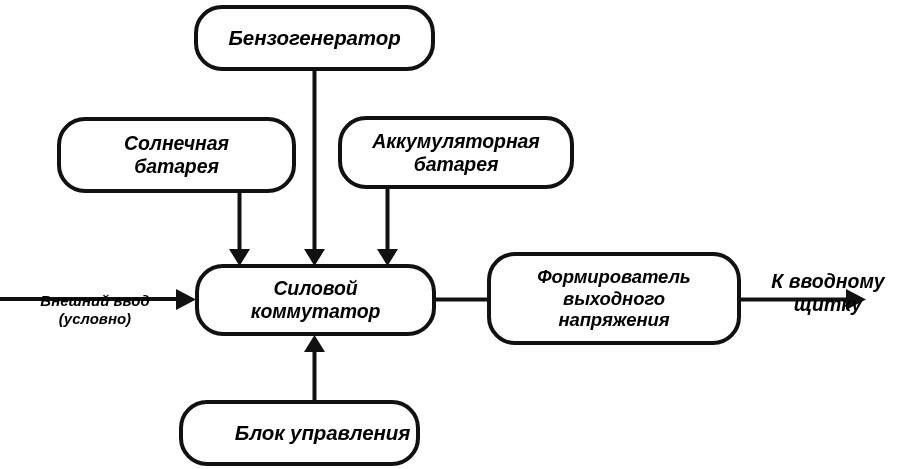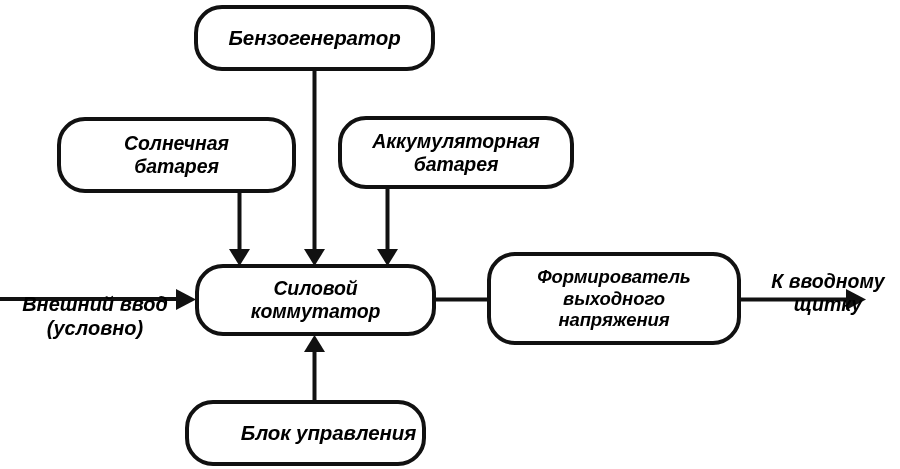--- a/index.html
+++ b/index.html
@@ -57,31 +57,31 @@
     z-index: 3;
     margin-top: 48px;
   }
 
   
   #node-genset     { left: 194px; top: 5px;   width: 241px; height: 66px;  }
   #node-solar      { left: 57px;  top: 117px; width: 239px; height: 76px;  }
   #node-battery    { left: 338px; top: 116px; width: 236px; height: 73px;  }
   #node-switch     { left: 195px; top: 264px; width: 241px; height: 72px;  }
   #node-former     { left: 487px; top: 252px; width: 254px; height: 93px;  }
-  #node-control    { left: 185px; top: 400px; width: 241px; height: 66px; padding-left: 46px;  }
+  #node-control    { left: 179px; top: 400px; width: 241px; height: 66px; padding-left: 46px;  }
 
   #node-genset  .node-label { font-size: 20.5px; }
   #node-solar   .node-label { font-size: 19.5px; }
   #node-battery .node-label { font-size: 19.5px; }
   #node-switch  .node-label { font-size: 19.5px; }
   #node-former  .node-label { font-size: 18.5px; }
   #node-control .node-label { font-size: 20.5px; }
 
   
-  #label-external { left: 2px;   top: 244px; width: 186px; font-size: 20px; }
+  #label-external { left: 2px;   top: 244px; width: 186px; font-size: 15px; }
   #label-panel    { left: 758px; top: 222px; width: 140px; font-size: 19.5px; }
 </style>
 </head>
 <body>
 
 <div id="diagram-root">
 
   <svg id="diagram-svg" viewBox="0 0 900 469">
     <defs>
       <marker id="arrow-down" markerWidth="14" markerHeight="14" refX="4" refY="11" orient="0" markerUnits="userSpaceOnUse">

